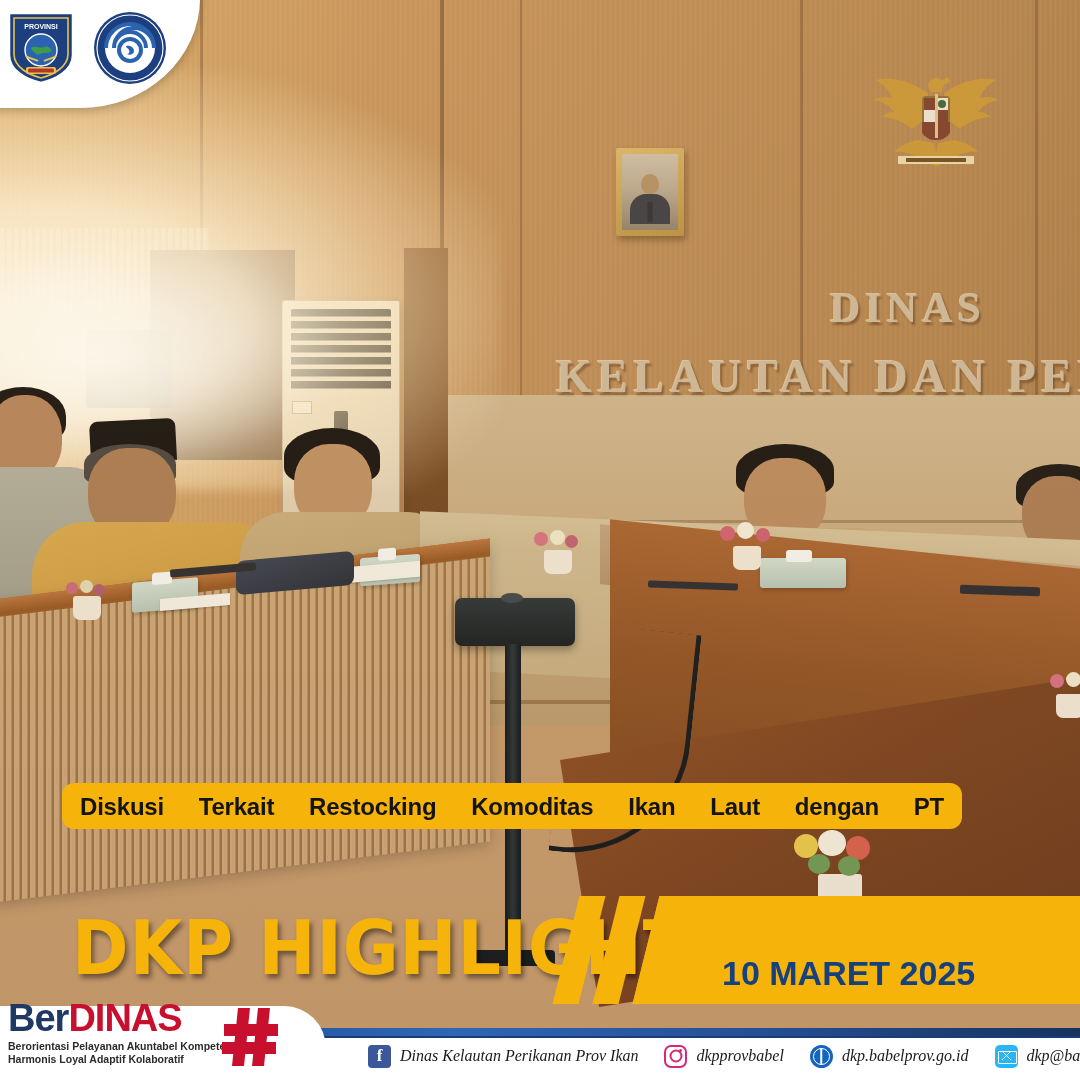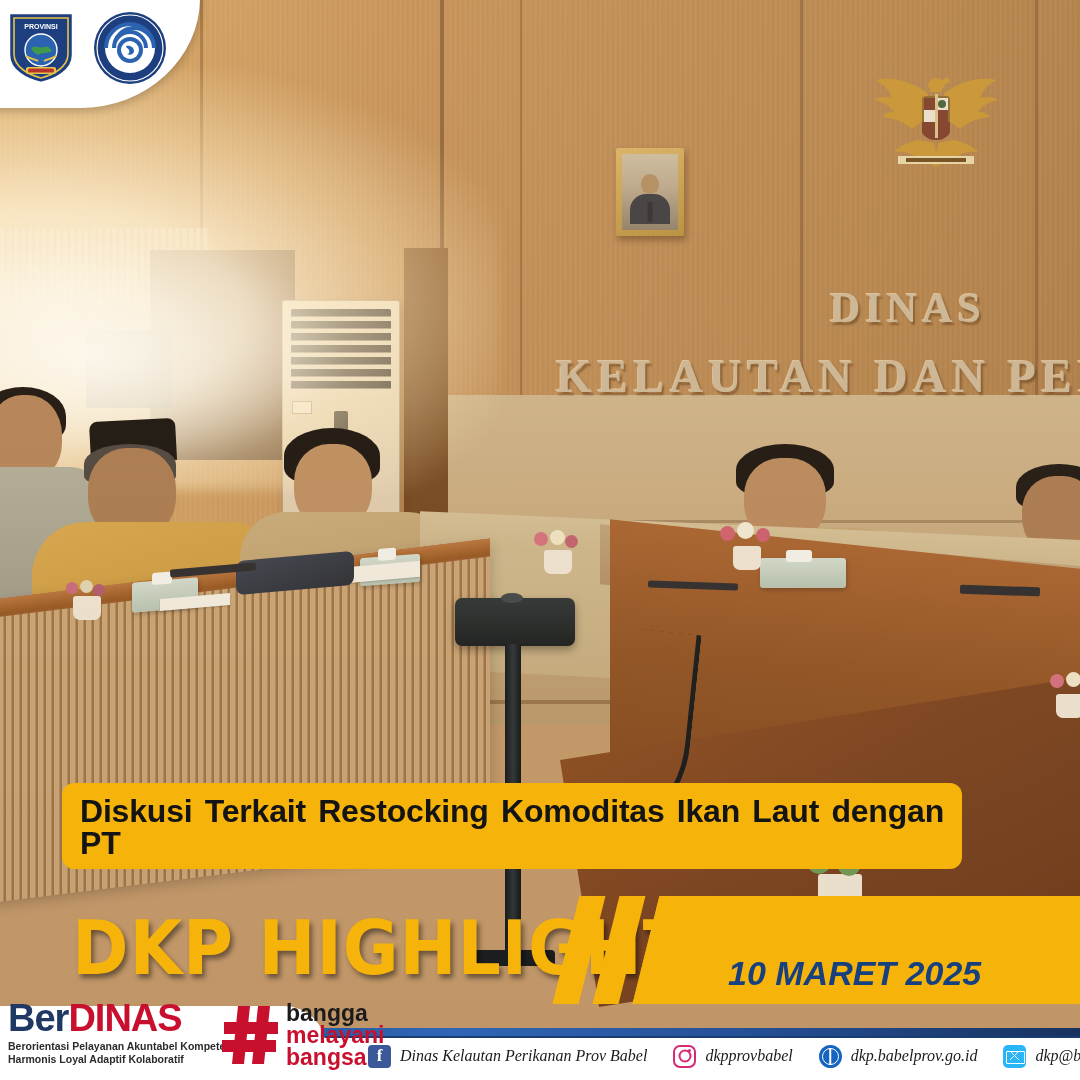--- a/index.html
+++ b/index.html
@@ -269,21 +269,21 @@
     box-shadow:0 3px 10px rgba(0,0,0,.22);
   }
   .logopill .logos{position:absolute;left:36px;top:52px;display:flex;gap:16px;align-items:center;}
   .shield{width:70px;height:76px;}
   .circlelogo{width:76px;height:76px;}
 
   
   .title-wrap{position:absolute;left:62px;top:783px;width:900px;}
   .title-line{
     display:table;background:#F6B40B;color:#141414;
-    font-weight:800;font-size:32px;line-height:1.0;
+    font-weight:800;font-size:24px;line-height:1.0;
     padding:12px 18px 10px 18px;border-radius:10px;
     letter-spacing:-.2px;
   }
   .title-line.one{width:900px;border-radius:12px 12px 12px 12px;margin-bottom:-2px;
     text-align:justify;}
   .title-line.one > span{display:block;text-align:justify;text-align-last:justify;}
   .title-line.two{border-radius:0 12px 12px 12px;padding-top:10px;}
 
   
   .highlight{
@@ -307,21 +307,21 @@
   }
   .datepanel::before{
     content:"";position:absolute;left:-30px;top:0;width:44px;height:108px;
     background:#F6B40B;transform:skewX(-14deg);
   }
   .datepanel .senin{
     position:absolute;left:82px;top:12px;color:#fff;font-style:italic;font-weight:700;
     font-size:36px;letter-spacing:2px;
   }
   .datepanel .tgl{
-    position:absolute;left:52px;top:58px;color:#17407e;font-style:italic;font-weight:800;
+    position:absolute;left:46px;top:58px;color:#17407e;font-weight:800;
     font-size:34px;letter-spacing:0px;
   }
 
   
   .navyband{
     position:absolute;left:0;bottom:0;width:1080px;height:52px;
     background:linear-gradient(90deg,#1e3f7a 0%,#24539b 18%,#2f66b5 42%,#254f95 70%,#17325f 100%);
   }
   .whitestrip{
     position:absolute;left:0;bottom:0;width:1080px;height:44px;background:#ffffff;
@@ -588,31 +588,26 @@
 
   <div class="bangga">
     <svg width="58" height="62" viewBox="0 0 58 62">
       <g fill="#c8102e">
         <path d="M16 2h12l-6 58H10z"></path>
         <path d="M36 2h12l-6 58H30z"></path>
         <path d="M2 18h54v12H2z"></path>
         <path d="M0 36h54v12H0z"></path>
       </g>
     </svg>
-    <div class="words">
-      <div class="w1">bangga</div>
-      <div class="w2">melayani</div>
-      <div class="w3">bangsa</div>
-    </div>
   </div>
 
   <div class="contacts">
     <div class="contact">
       <span class="ic fb">f</span>
-      <span class="txt">Dinas Kelautan Perikanan Prov Babel</span>
+      <span class="txt">Dinas Kelautan Perikanan Prov Ikan</span>
     </div>
     <div class="contact">
       <span class="ic ig"></span>
       <span class="txt">dkpprovbabel</span>
     </div>
     <div class="contact">
       <span class="ic web"></span>
       <span class="txt">dkp.babelprov.go.id</span>
     </div>
     <div class="contact">

